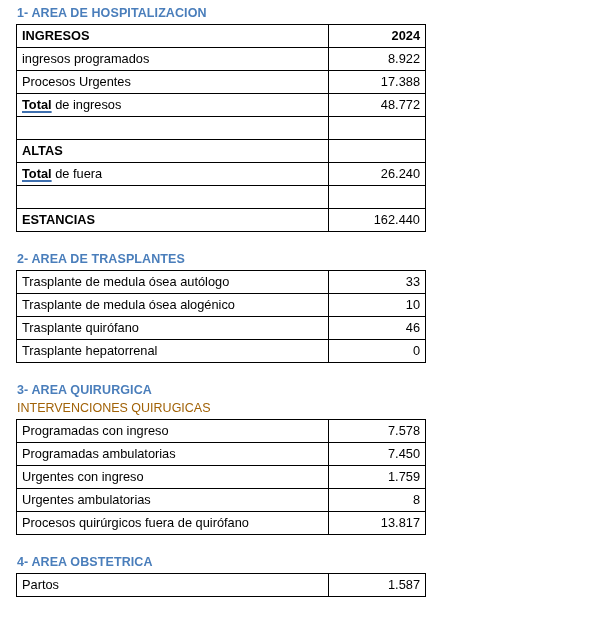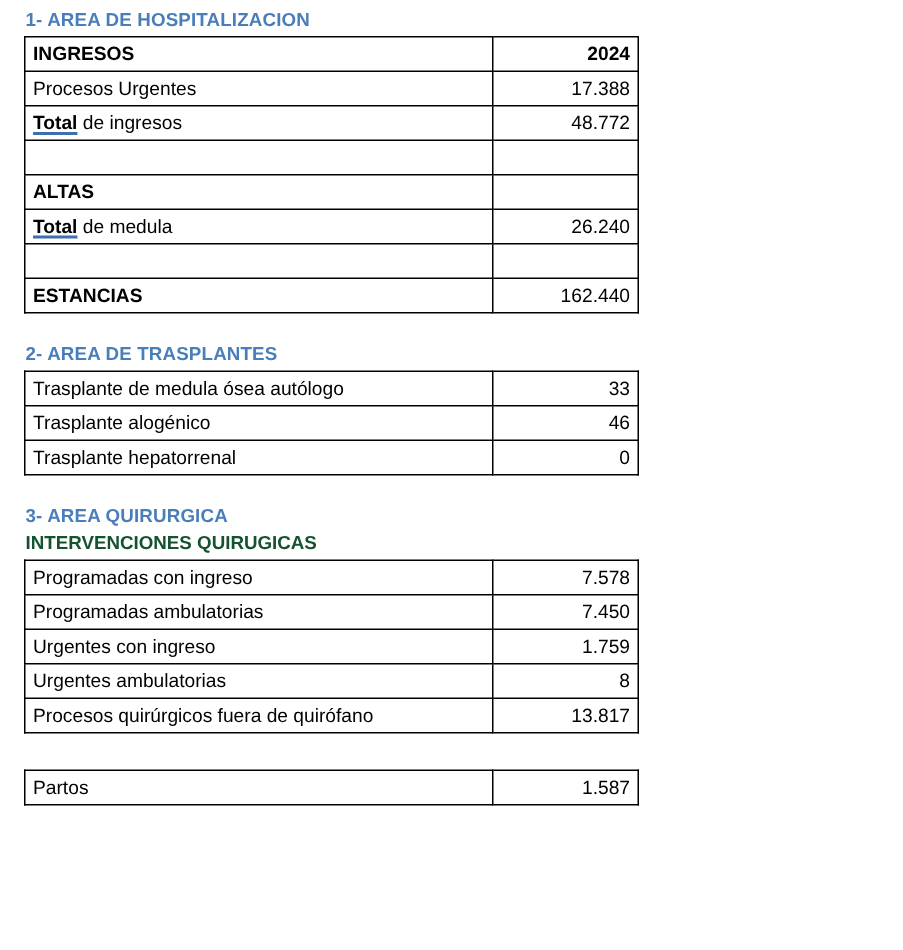--- a/index.html
+++ b/index.html
@@ -26,22 +26,22 @@
   .section-heading {
     color: #4a7ebb;
     font-weight: bold;
     font-size: 12.5px;
     letter-spacing: 0.1px;
     padding-left: 17px;
     line-height: 14px;
   }
 
   .sub-heading {
-    color: #14532d;
-    font-weight: bold;
+    color: #a16207;
+    font-weight: normal;
     font-size: 12.5px;
     padding-left: 17px;
     line-height: 14px;
   }
 
   table.grid {
     border-collapse: collapse;
     margin-left: 16px;
     table-layout: fixed;
     width: 389px;
@@ -92,37 +92,41 @@
   <div class="section-heading">1- AREA DE HOSPITALIZACION</div>
   <div class="spacer-4"></div>
 
   <table class="grid">
     <tbody>
       <tr>
         <td class="label bold ind0">INGRESOS</td>
         <td class="value head-val">2024</td>
       </tr>
       <tr>
+        <td class="label ind3">ingresos programados</td>
+        <td class="value">8.922</td>
+      </tr>
+      <tr>
         <td class="label ind3">Procesos Urgentes</td>
         <td class="value">17.388</td>
       </tr>
       <tr>
         <td class="label ind3"><span class="uline">Total</span><span> de ingresos</span></td>
         <td class="value">48.772</td>
       </tr>
       <tr class="empty">
         <td class="label"></td>
         <td class="value"></td>
       </tr>
       <tr>
         <td class="label bold ind1">ALTAS</td>
         <td class="value"></td>
       </tr>
       <tr>
-        <td class="label ind2"><span class="uline">Total</span><span> de medula</span></td>
+        <td class="label ind2"><span class="uline">Total</span><span> de fuera</span></td>
         <td class="value">26.240</td>
       </tr>
       <tr class="empty">
         <td class="label"></td>
         <td class="value"></td>
       </tr>
       <tr>
         <td class="label bold ind0">ESTANCIAS</td>
         <td class="value">162.440</td>
       </tr>
@@ -133,21 +137,25 @@
   <div class="section-heading">2- AREA DE TRASPLANTES</div>
   <div class="spacer-4"></div>
 
   <table class="grid">
     <tbody>
       <tr>
         <td class="label ind0">Trasplante de medula ósea autólogo</td>
         <td class="value">33</td>
       </tr>
       <tr>
-        <td class="label ind0">Trasplante alogénico</td>
+        <td class="label ind0">Trasplante de medula ósea alogénico</td>
+        <td class="value">10</td>
+      </tr>
+      <tr>
+        <td class="label ind0">Trasplante quirófano</td>
         <td class="value">46</td>
       </tr>
       <tr>
         <td class="label ind0">Trasplante hepatorrenal</td>
         <td class="value">0</td>
       </tr>
     </tbody>
   </table>
 
   <div class="spacer-20"></div>
@@ -175,20 +183,21 @@
         <td class="value">8</td>
       </tr>
       <tr>
         <td class="label ind1">Procesos quirúrgicos fuera de quirófano</td>
         <td class="value">13.817</td>
       </tr>
     </tbody>
   </table>
 
   <div class="spacer-20"></div>
+  <div class="section-heading">4- AREA OBSTETRICA</div>
   <div class="spacer-4"></div>
 
   <table class="grid">
     <tbody>
       <tr>
         <td class="label ind1">Partos</td>
         <td class="value">1.587</td>
       </tr>
     </tbody>
   </table>

